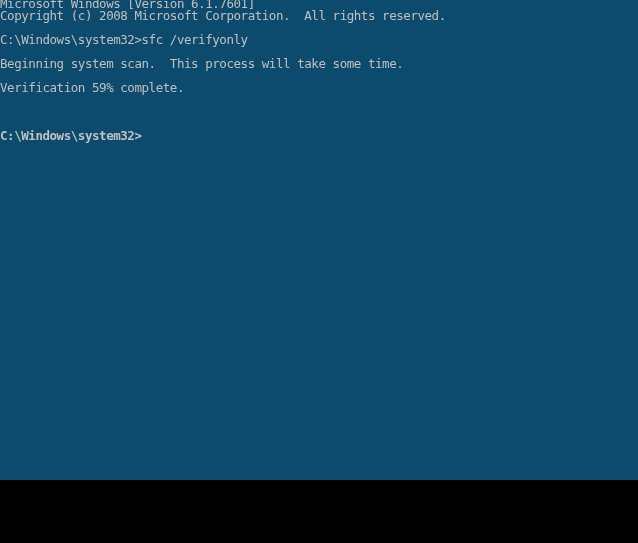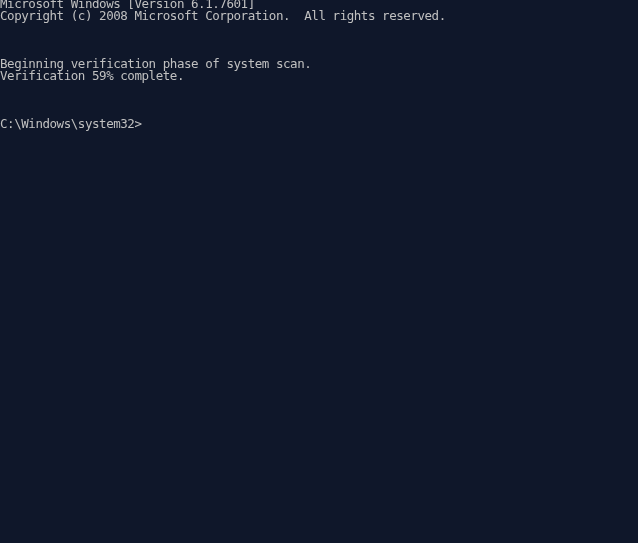--- a/index.html
+++ b/index.html
@@ -9,22 +9,22 @@
   }
   body {
     width: 638px;
     height: 543px;
     overflow: hidden;
     font-family: "DejaVu Sans Mono", "Liberation Mono", monospace;
   }
   #console {
     position: relative;
     width: 638px;
-    height: 543px;
-    background: #0f172a;
+    height: 480px;
+    background: #0c4a6e;
     overflow: hidden;
   }
   .console-buffer {
     position: absolute;
     left: 0;
     
     top: -2px;
     width: 638px;
     margin: 0;
     padding: 0;
@@ -39,41 +39,43 @@
     white-space: pre;
     font-family: "DejaVu Sans Mono", "Liberation Mono", monospace;
     -webkit-font-smoothing: none;
     font-smooth: never;
   }
   .console-line.blank {
     color: transparent;
   }
   .cursor-row {
     position: relative;
+    font-weight: bold;
   }
 </style>
 </head>
 <body>
 
 <div id="console">
   <div class="console-buffer">
 
     <span class="console-line">Microsoft Windows [Version 6.1.7601]</span>
 
     <span class="console-line">Copyright (c) 2008 Microsoft Corporation.  All rights reserved.</span>
 
     <span class="console-line blank"></span>
 
+    <span class="console-line">C:\Windows\system32&gt;sfc /verifyonly</span>
 
     <span class="console-line blank"></span>
 
+    <span class="console-line">Beginning system scan.  This process will take some time.</span>
 
     <span class="console-line blank"></span>
 
-    <span class="console-line">Beginning verification phase of system scan.</span>
 
     <span class="console-line">Verification 59% complete.</span>
 
     <span class="console-line blank"></span>
 
 
     <span class="console-line blank"></span>
 
 
     <span class="console-line blank"></span>

